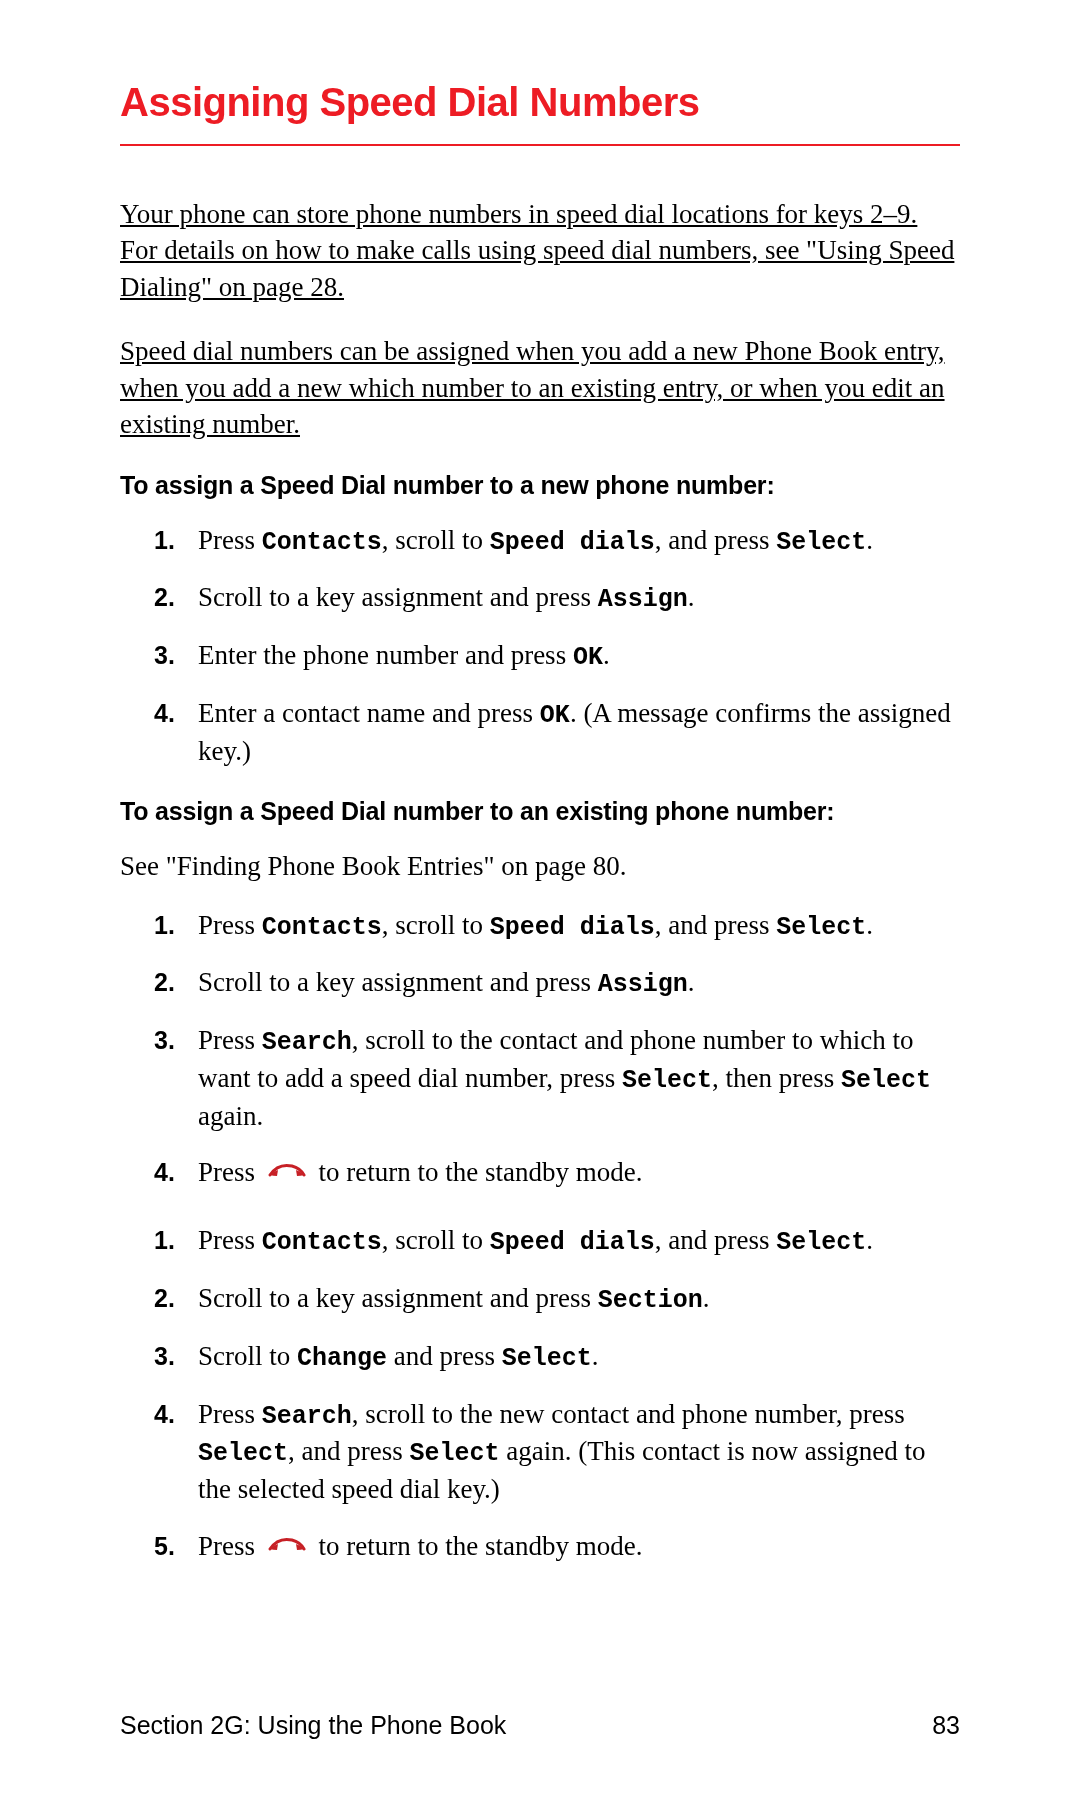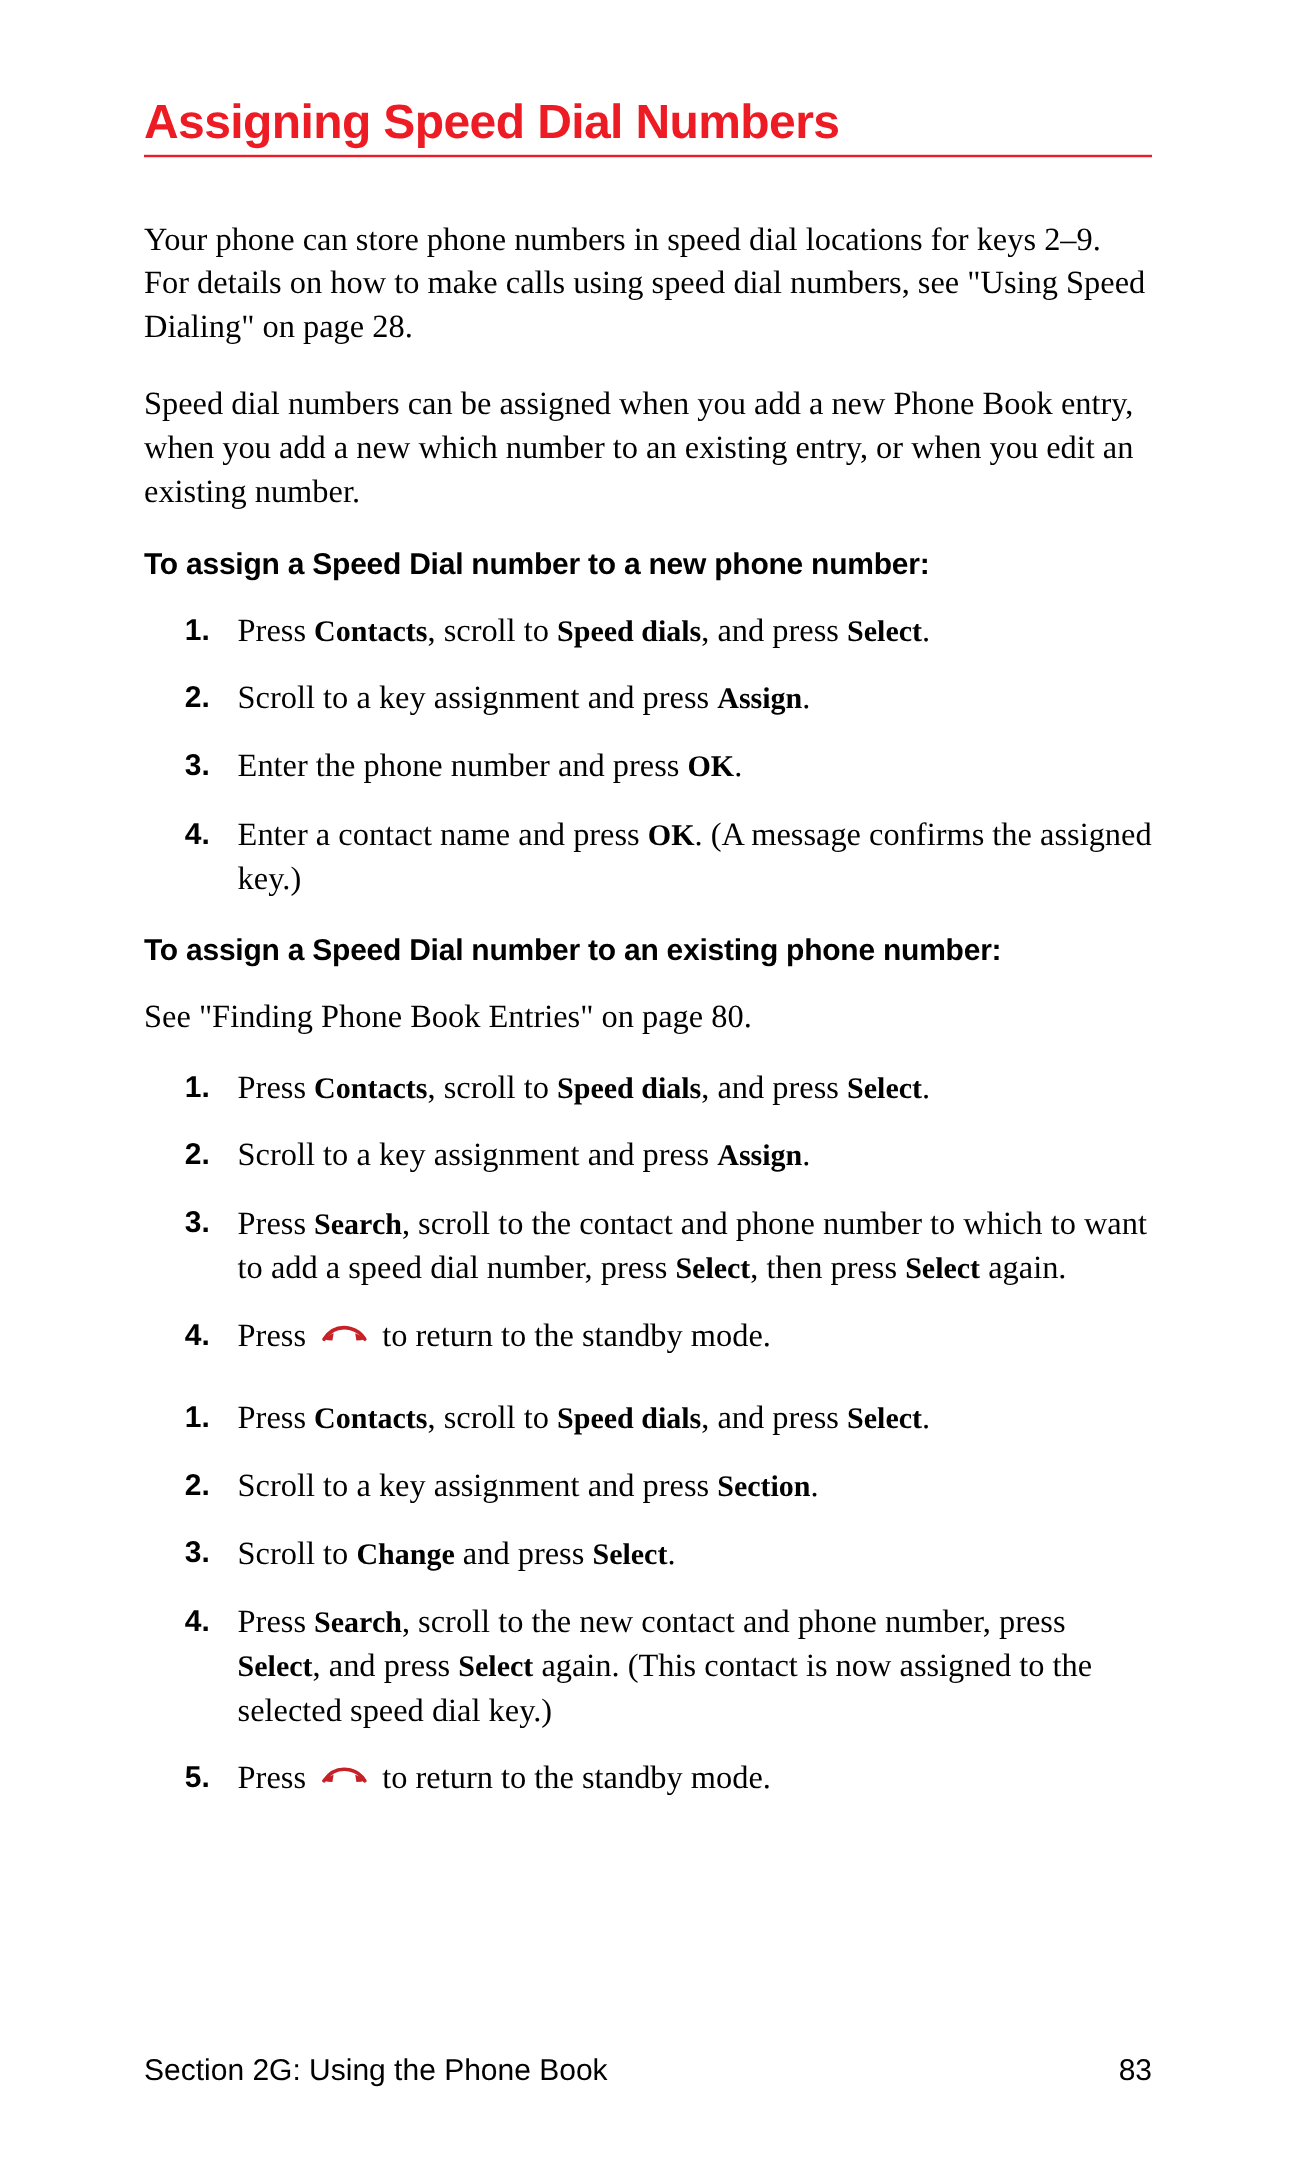--- a/index.html
+++ b/index.html
@@ -13,29 +13,30 @@
     position: absolute;
     left: 120px;
     right: 120px;
     top: 80px;
   }
   .title {
     font-family: "Helvetica Neue", Helvetica, Arial, sans-serif;
     font-weight: 700;
     font-size: 40px;
     color: #ed1c24;
-    padding-bottom: 4px;
+    padding-bottom: 19px;
     border-bottom: 2px solid #ed1c24;
     margin-bottom: 50px;
     letter-spacing: -0.5px;
   }
   .para {
     font-size: 27px;
     line-height: 1.35;
     margin-bottom: 28px;
+    text-decoration: underline;
   }
   .subhead {
     font-family: "Helvetica Neue", Helvetica, Arial, sans-serif;
     font-weight: 700;
     font-size: 25px;
     margin-top: 8px;
     margin-bottom: 22px;
     letter-spacing: -0.2px;
   }
   .note {
@@ -61,21 +62,21 @@
     content: counter(step) ".";
     position: absolute;
     left: 34px;
     top: 0;
     font-family: "Helvetica Neue", Helvetica, Arial, sans-serif;
     font-weight: 700;
     font-size: 25px;
     line-height: 1.45;
   }
   .b {
-    font-family: Liberation Serif, serif;
+    font-family: Liberation Mono, monospace;
     font-weight: 700;
     font-size: 25px;
   }
   .icon {
     display: inline-block;
     vertical-align: -4px;
     margin: 0 6px;
   }
   .footer {
     position: absolute;

